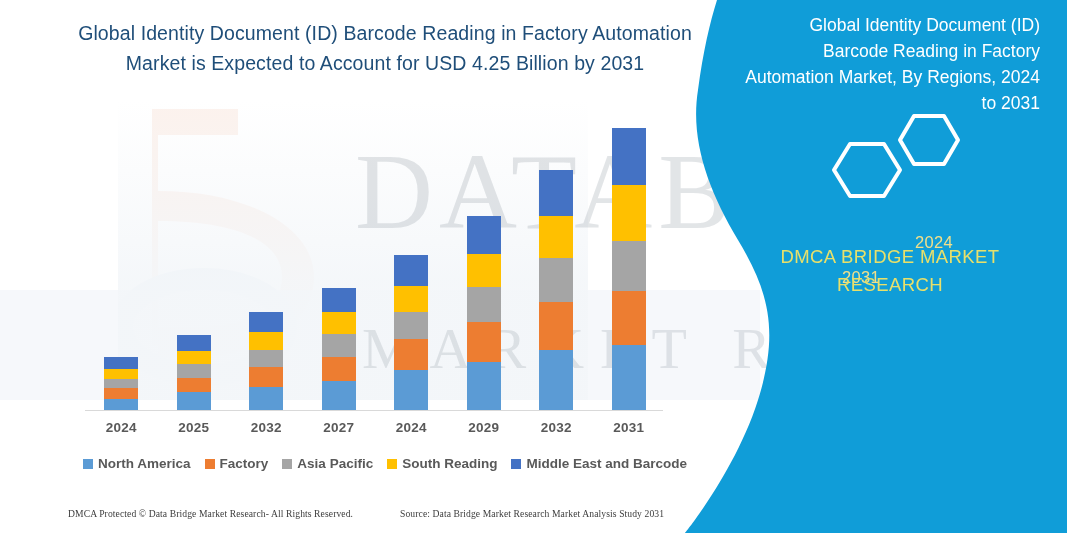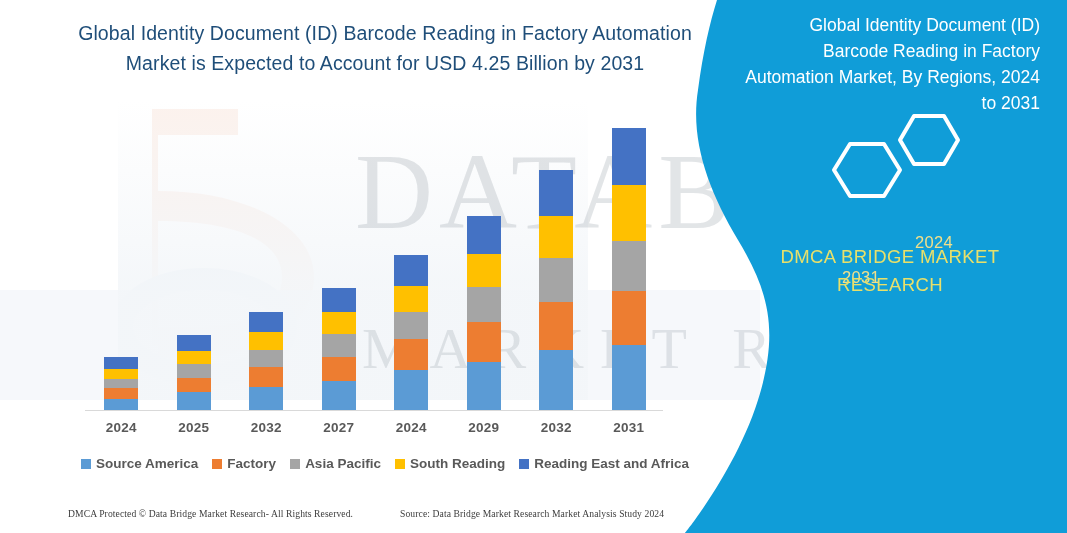--- a/index.html
+++ b/index.html
@@ -308,43 +308,43 @@
       <div class="x-label" style="left: 217.75px;">2027</div>
       <div class="x-label" style="left: 290.25px;">2024</div>
       <div class="x-label" style="left: 362.75px;">2029</div>
       <div class="x-label" style="left: 435.25px;">2032</div>
       <div class="x-label" style="left: 507.75px;">2031</div>
     </div>
 
   <div class="legend" id="legend">
       <div class="legend-item">
         <span class="legend-swatch" style="background: rgb(91, 155, 213);"></span>
-        <span class="legend-label">Source America</span>
+        <span class="legend-label">North America</span>
       </div>
       <div class="legend-item">
         <span class="legend-swatch" style="background: rgb(237, 125, 49);"></span>
         <span class="legend-label">Factory</span>
       </div>
       <div class="legend-item">
         <span class="legend-swatch" style="background: rgb(165, 165, 165);"></span>
         <span class="legend-label">Asia Pacific</span>
       </div>
       <div class="legend-item">
         <span class="legend-swatch" style="background: rgb(255, 192, 0);"></span>
         <span class="legend-label">South Reading</span>
       </div>
       <div class="legend-item">
         <span class="legend-swatch" style="background: rgb(68, 114, 196);"></span>
-        <span class="legend-label">Reading East and Africa</span>
+        <span class="legend-label">Middle East and Barcode</span>
       </div>
     </div>
 
   <div class="footer">
     <span class="footer-left">DMCA Protected © Data Bridge Market Research-  All Rights Reserved.</span>
-    <span class="footer-right">Source: Data Bridge Market Research  Market Analysis Study 2024</span>
+    <span class="footer-right">Source: Data Bridge Market Research  Market Analysis Study 2031</span>
   </div>
 
   <svg class="panel-svg" viewBox="0 0 427 533" preserveAspectRatio="none">
     <path d="M77 0 L427 0 L427 533 L45 533 C45 533 96 470 118 400 C140 330 128 290 98 240 C68 190 50 140 58 90 C63 52 70 22 77 0 Z" fill="#109DD8"></path>
   </svg>
 
   <div class="panel-content">
     <div class="panel-title">Global Identity Document (ID) Barcode Reading in Factory Automation Market, By Regions, 2024 to 2031</div>
 
     <div class="hexes">

